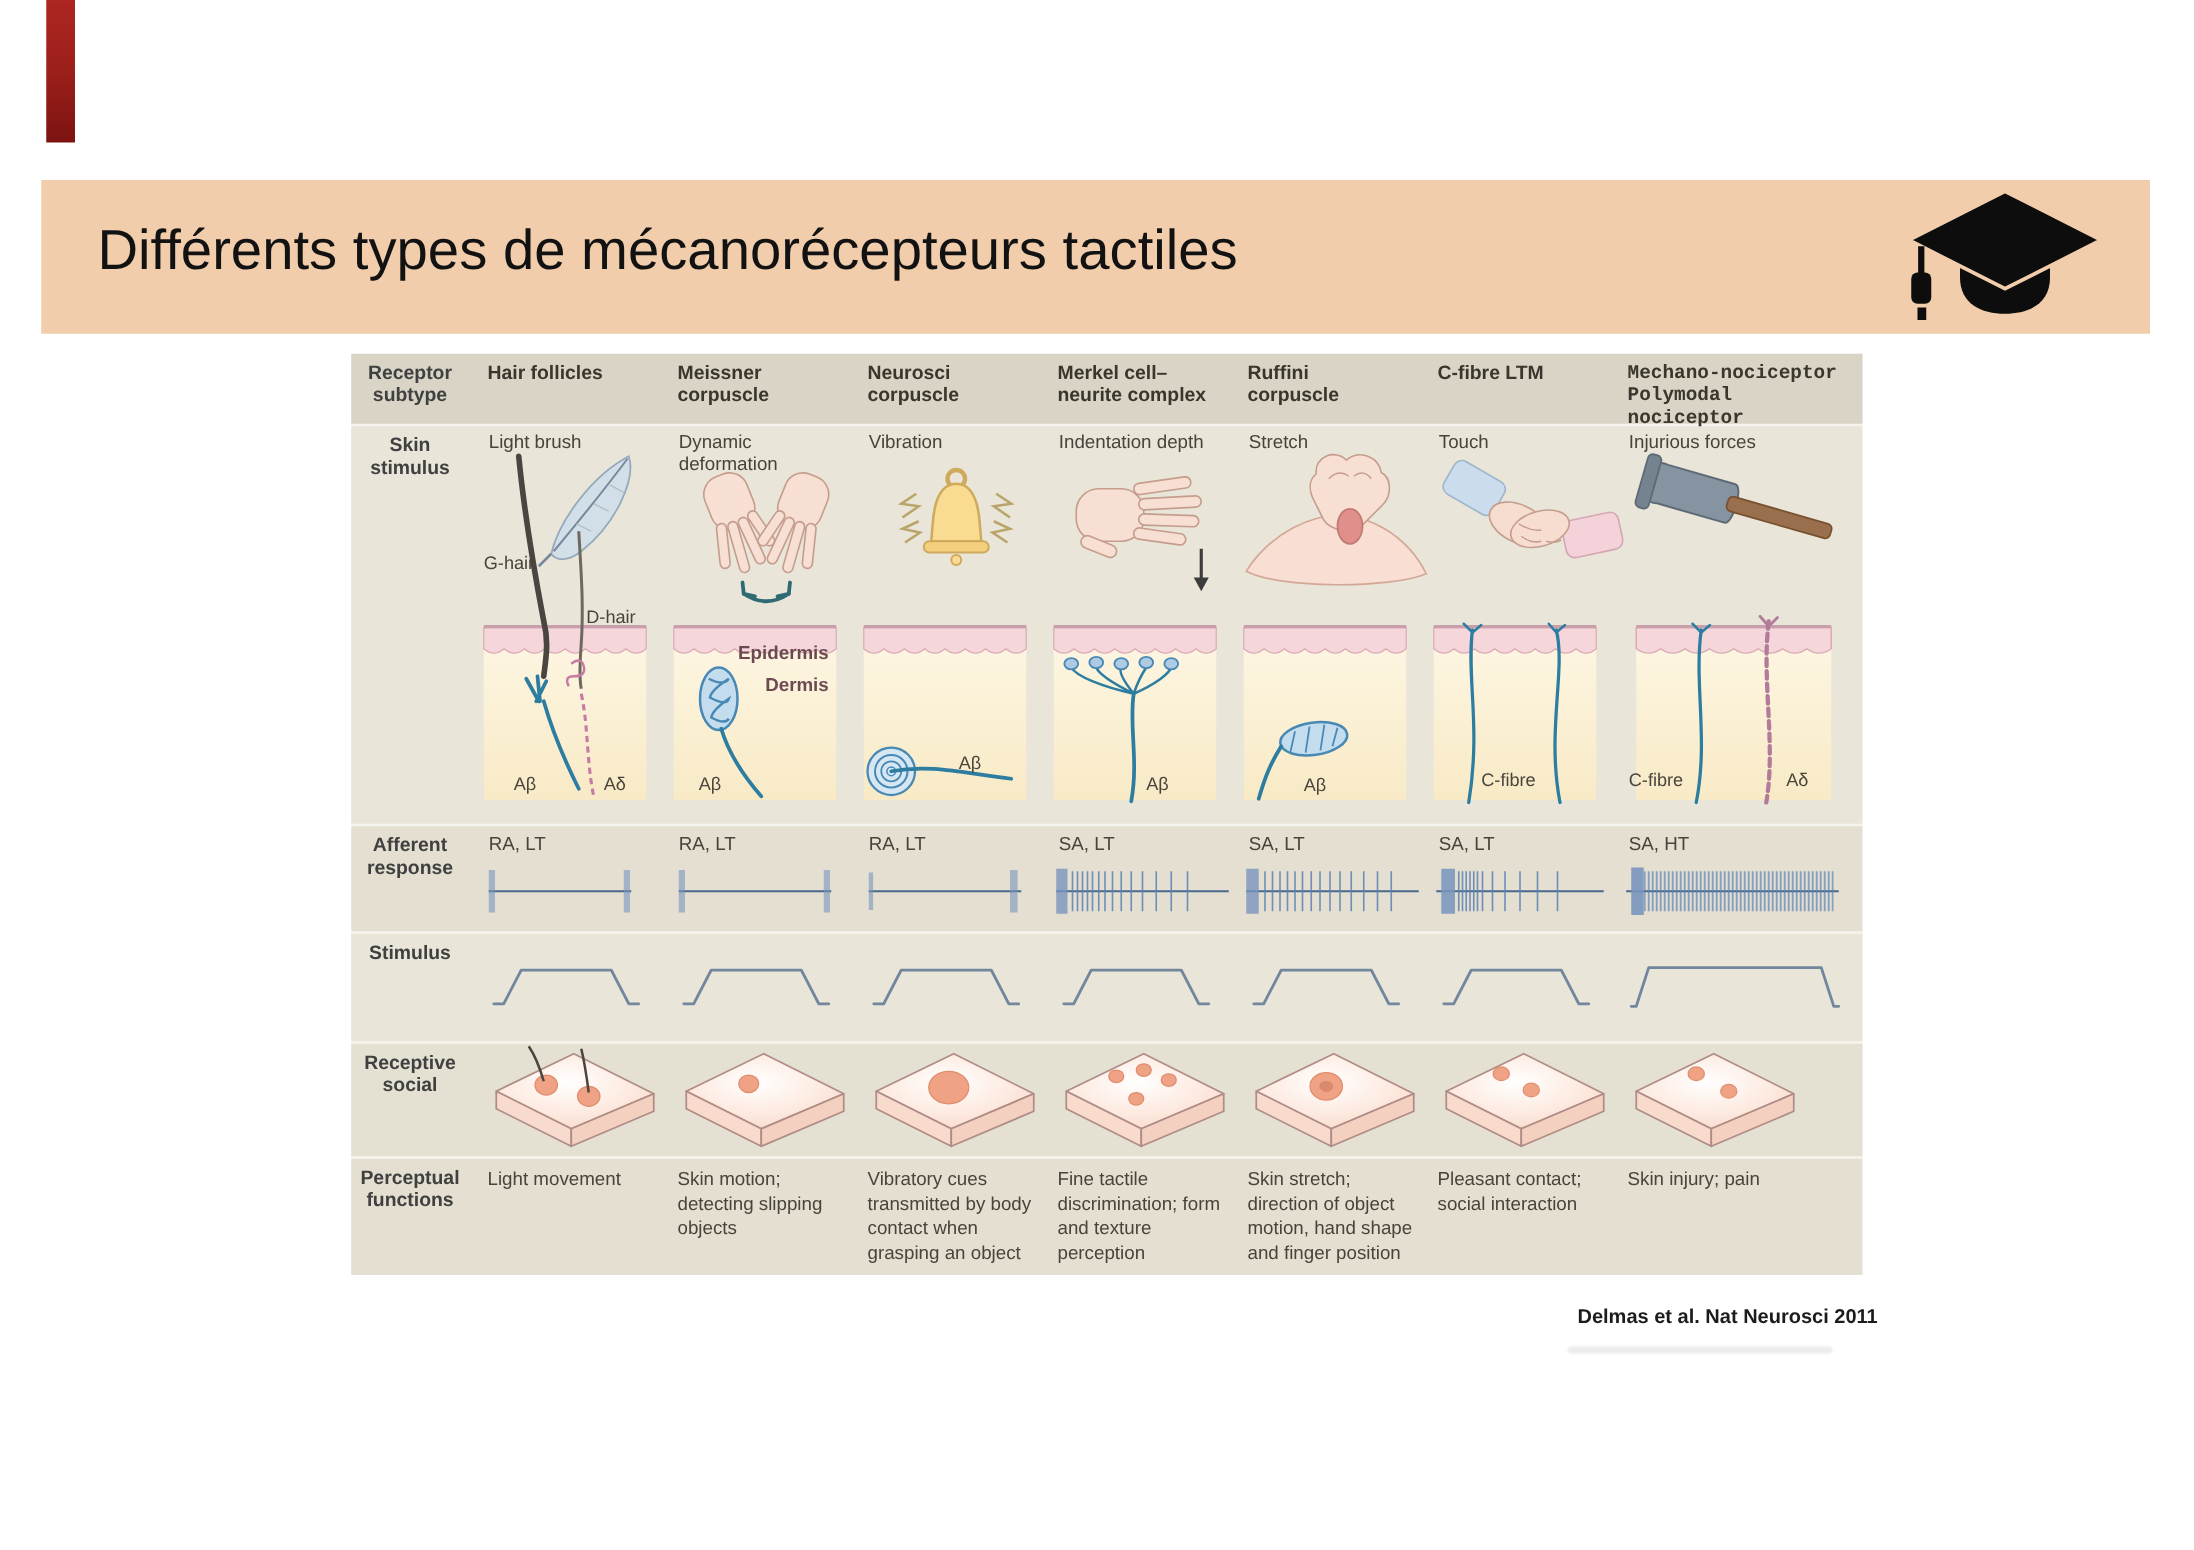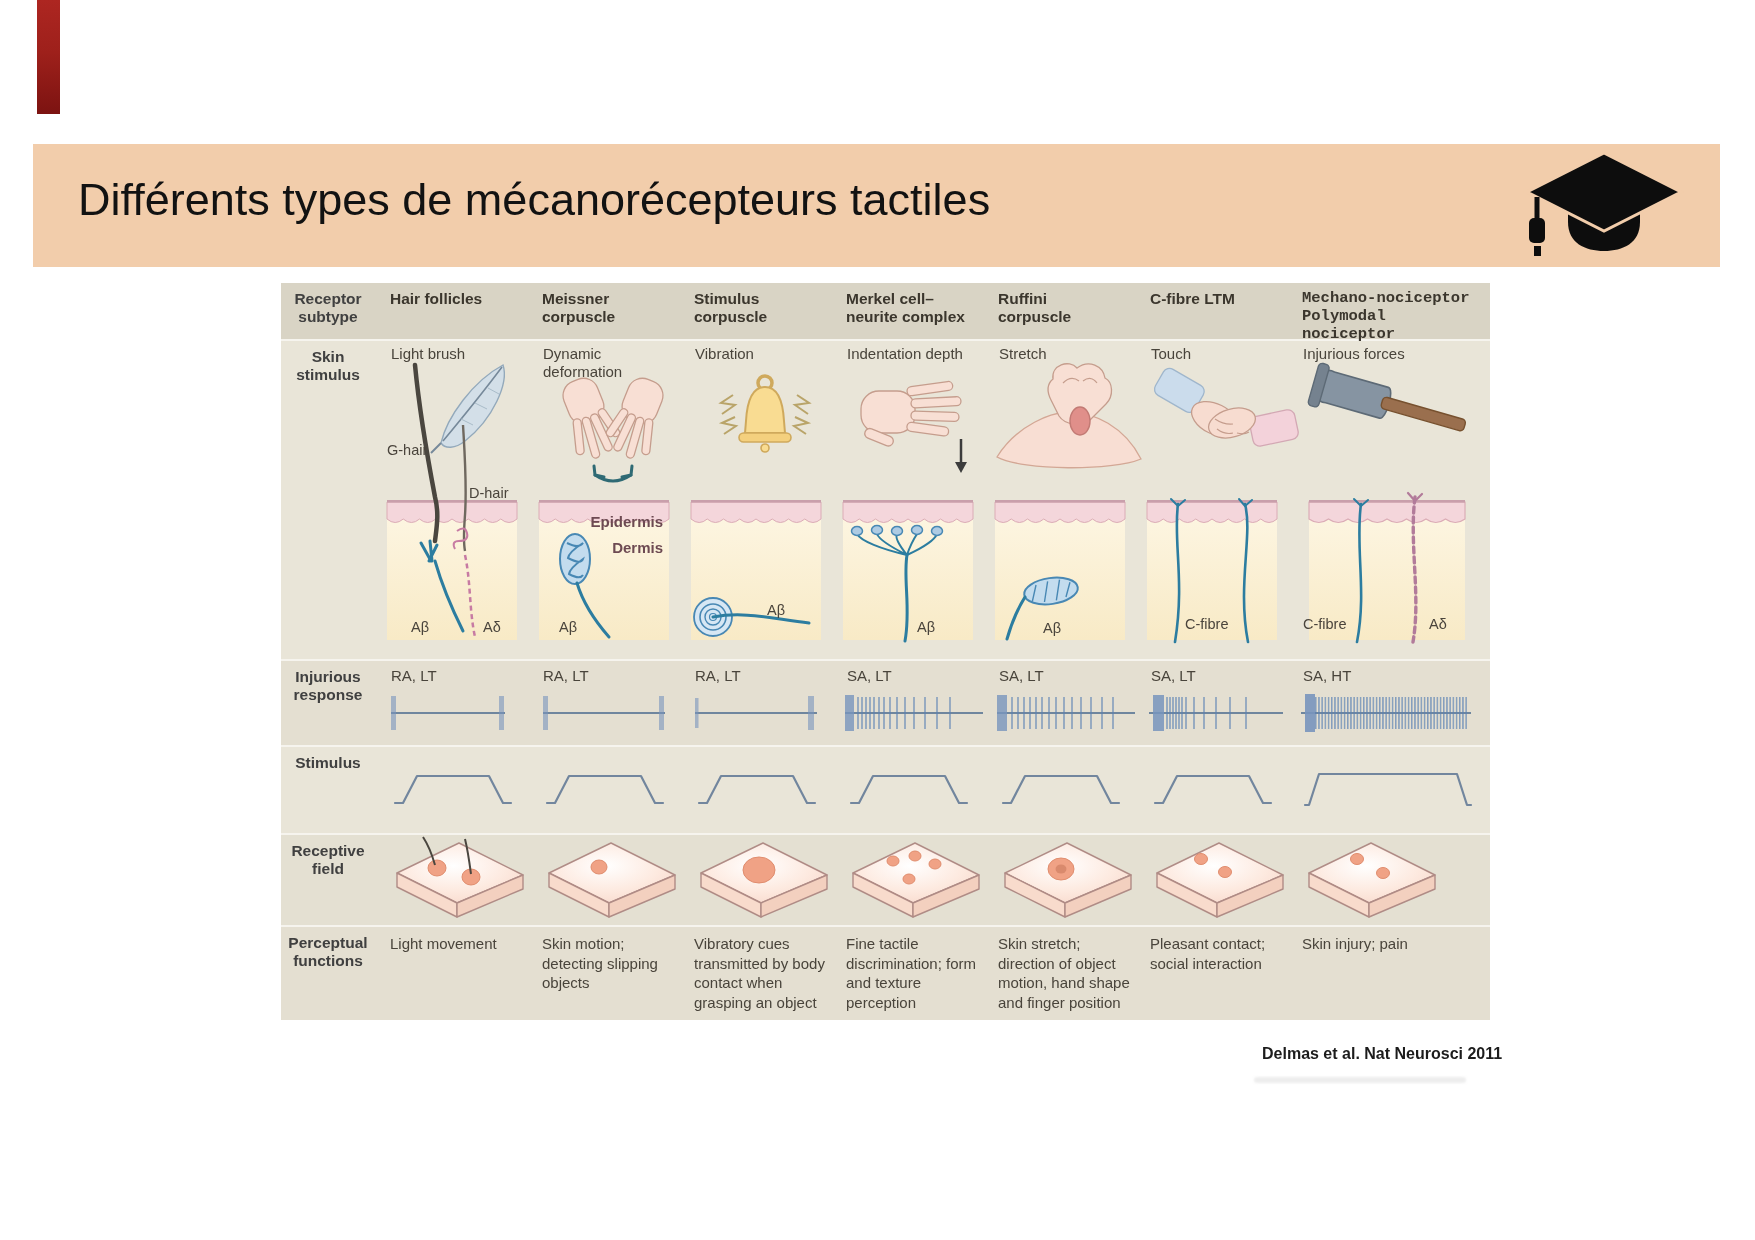--- a/index.html
+++ b/index.html
@@ -82,21 +82,21 @@
       <rect x="16" y="96" width="7" height="10" fill="#0d0d0d"></rect>
     </svg>
   </div>
 
   <div class="figure">
 
     <div class="row grid" id="row-header">
       <div class="cell rowlab">Receptor subtype</div>
       <div class="cell hdr">Hair follicles</div>
       <div class="cell hdr">Meissner corpuscle</div>
-      <div class="cell hdr">Stimulus corpuscle</div>
+      <div class="cell hdr">Neurosci corpuscle</div>
       <div class="cell hdr wide">Merkel cell–neurite complex</div>
       <div class="cell hdr">Ruffini corpuscle</div>
       <div class="cell hdr">C-fibre LTM</div>
       <div class="cell hdr xwide">Mechano-nociceptor Polymodal nociceptor</div>
     </div>
 
     <div class="row grid" id="row-skin">
       <div class="cell rowlab">Skin stimulus</div>
 
       <div class="cell">
@@ -271,21 +271,21 @@
             <path d="M118,138 C112,186 124,236 116,283" stroke-width="3.4" stroke-dasharray="6 4"></path>
             <path d="M118,142 l-7,-8 M118,142 l7,-7" stroke-width="2.2"></path>
           </g>
           <text class="t" x="6" y="270">C-fibre</text>
           <text class="t" x="132" y="270">Aδ</text>
         </svg>
       </div>
     </div>
 
     <div class="row grid" id="row-afferent">
-      <div class="cell rowlab">Injurious response</div>
+      <div class="cell rowlab">Afferent response</div>
       <div class="cell">
         <div class="aff-label">RA, LT</div>
         <svg class="spikes" width="148" height="46">
           <path d="M4,24 H118" stroke="#48688c" stroke-width="1.6"></path>
           <rect x="4" y="7" width="5" height="34" fill="#7895bd" opacity=".6"></rect>
           <rect x="112" y="7" width="5" height="34" fill="#7895bd" opacity=".6"></rect>
         </svg>
       </div>
       <div class="cell">
         <div class="aff-label">RA, LT</div>
@@ -370,21 +370,21 @@
         </svg>
       </div>
       <div class="cell">
         <svg class="trap" width="185" height="52">
           <path d="M6,46 h4 l10,-31 h138 l10,31 h4" fill="none" stroke="#72869e" stroke-width="2.2" stroke-linejoin="round" stroke-linecap="round"></path>
         </svg>
       </div>
     </div>
 
     <div class="row grid" id="row-receptive">
-      <div class="cell rowlab">Receptive field</div>
+      <div class="cell rowlab">Receptive social</div>
       <div class="cell">
         <svg class="slabsvg" width="148" height="86">
           <use href="#slab" x="2"></use>
           <ellipse cx="50" cy="31" rx="9" ry="8" fill="#f0a285" stroke="#e08d6e"></ellipse>
           <ellipse cx="84" cy="40" rx="9" ry="8" fill="#f0a285" stroke="#e08d6e"></ellipse>
           <path d="M48,28 C44,14 40,6 36,0 M84,37 C82,22 80,10 78,2" stroke="#4a463f" stroke-width="2" fill="none"></path>
         </svg>
       </div>
       <div class="cell">
         <svg class="slabsvg" width="148" height="86">

